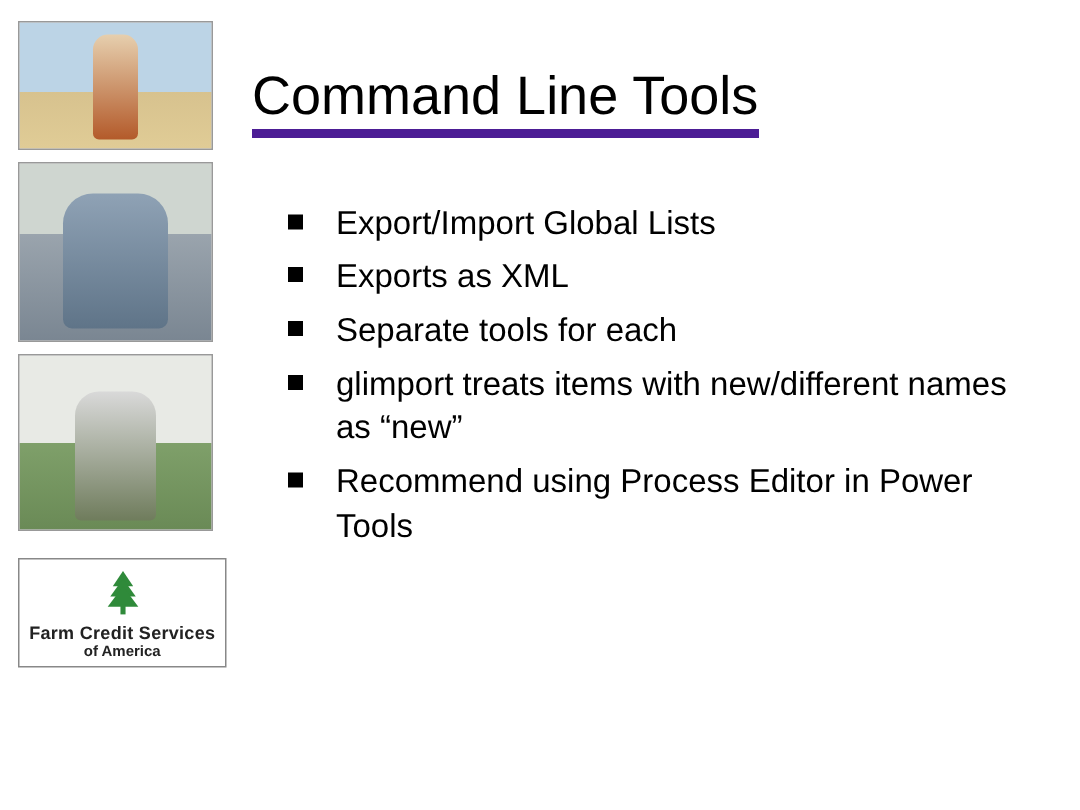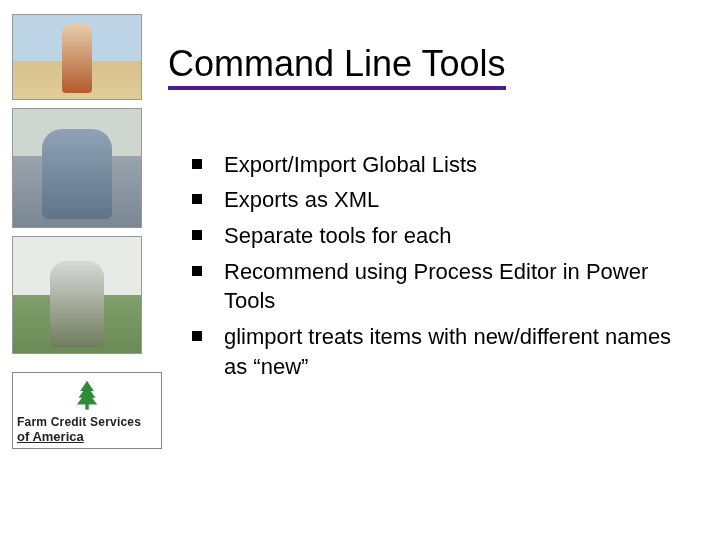--- a/index.html
+++ b/index.html
@@ -8,31 +8,31 @@
 
   .sidebar { position: absolute; left: 12px; top: 14px; width: 130px; }
   .photo { width: 130px; border: 1px solid #999; margin-bottom: 8px; background: #ddd; }
   .ph1 { height: 86px; background: linear-gradient(to bottom, #bcd4e6 0%, #bcd4e6 55%, #d7c28e 55%, #e0cc96 100%); position: relative; }
   .ph1::after { content:""; position:absolute; left:50%; top:8px; transform:translateX(-50%); width:30px; height:70px; background:linear-gradient(#e6cfae,#b35a2a); border-radius:10px 10px 4px 4px; }
   .ph2 { height: 120px; background: linear-gradient(to bottom, #cfd6d0 0%, #cfd6d0 40%, #9aa4ad 40%, #7a8692 100%); position: relative; }
   .ph2::after { content:""; position:absolute; left:50%; top:20px; transform:translateX(-50%); width:70px; height:90px; background:linear-gradient(#8fa2b5,#5f7488); border-radius:20px 20px 6px 6px; }
   .ph3 { height: 118px; background: linear-gradient(to bottom, #e8eae5 0%, #e8eae5 50%, #7fa06a 50%, #6a8a56 100%); position: relative; }
   .ph3::after { content:""; position:absolute; left:50%; top:24px; transform:translateX(-50%); width:54px; height:86px; background:linear-gradient(#d9d9d9,#6f7c5c); border-radius:16px 16px 4px 4px; }
 
-  .logo-box { width: 150px; margin-top: 18px; border: 1px solid #888; padding: 6px 4px 4px; background:#fff; }
+  .logo-box { width: 139px; margin-top: 18px; border: 1px solid #888; padding: 6px 4px 4px; text-align: center; background:#fff; }
   .logo-mark { width: 34px; height: 34px; margin: 0 auto 2px; position: relative; }
   .logo-mark svg { width: 34px; height: 34px; display:block; }
   .logo-line1 { font-size: 12px; font-weight: bold; color: #222; letter-spacing: 0.2px; }
-  .logo-line2 { font-size: 13px; font-weight: bold; color: #222; text-decoration: underline; }
+  .logo-line2 { font-size: 10px; font-weight: bold; color: #222; }
 
   .content { position: absolute; left: 168px; top: 44px; right: 20px; }
-  .title { font-size: 36px; font-weight: 400; border-bottom: 4px solid #4c1d95; padding-bottom: 2px; display: inline-block; line-height: 1.1; }
+  .title { font-size: 36px; font-weight: 400; border-bottom: 6px solid #4c1d95; padding-bottom: 2px; display: inline-block; line-height: 1.1; }
   .subtitle { font-size: 22px; margin-top: 10px; margin-left: 64px; }
 
-  .bullets { margin-top: 60px; margin-left: 24px; }
+  .bullets { margin-top: 42px; margin-left: 24px; }
   .bullet-row { display: flex; align-items: flex-start; margin-bottom: 6px; }
   .sq { width: 10px; height: 10px; background: #000; flex: 0 0 10px; margin-top: 9px; margin-right: 22px; }
   .btxt { font-size: 22px; line-height: 1.35; max-width: 480px; }
 </style>
 </head>
 <body>
 
 <div class="slide">
 
   <div class="sidebar">
@@ -67,22 +67,22 @@
       <div class="bullet-row">
         <div class="sq"></div>
         <div class="btxt">Exports as XML</div>
       </div>
       <div class="bullet-row">
         <div class="sq"></div>
         <div class="btxt">Separate tools for each</div>
       </div>
       <div class="bullet-row">
         <div class="sq"></div>
-        <div class="btxt">Recommend using Process Editor in Power Tools</div>
+        <div class="btxt">glimport treats items with new/different names as “new”</div>
       </div>
       <div class="bullet-row">
         <div class="sq"></div>
-        <div class="btxt">glimport treats items with new/different names as “new”</div>
+        <div class="btxt">Recommend using Process Editor in Power Tools</div>
       </div>
     </div>
   </div>
 
 </div>
 
 </body></html>

